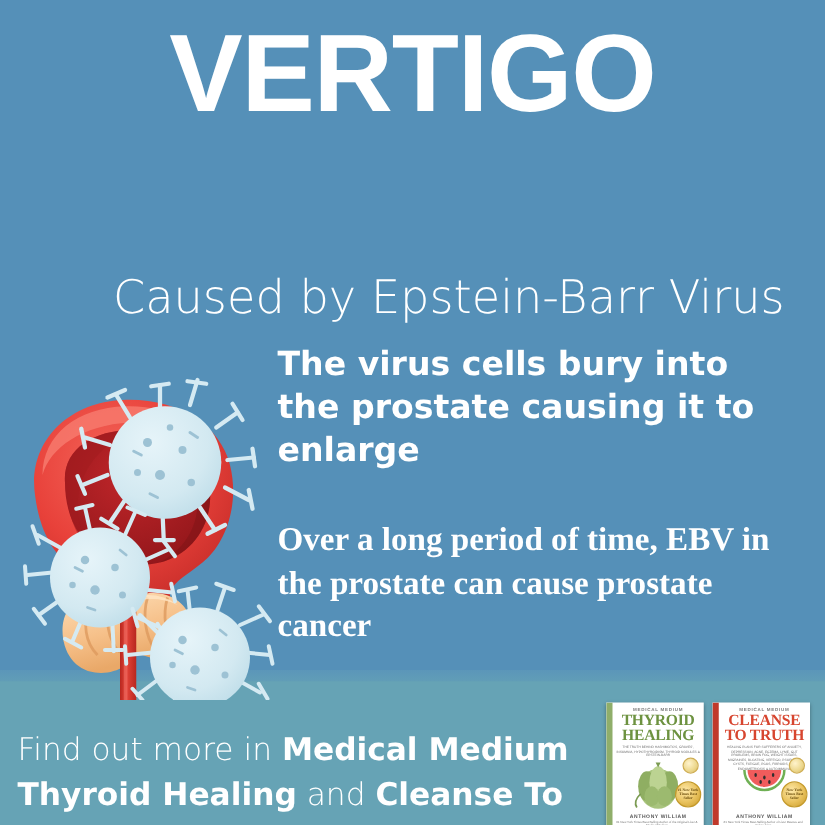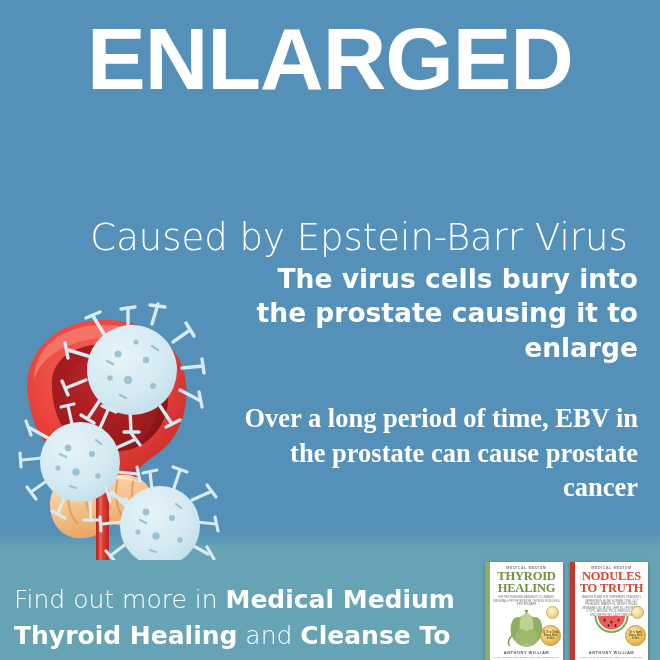--- a/index.html
+++ b/index.html
@@ -35,22 +35,22 @@
   .subhead{
     position:absolute;left:0;top:218px;width:660px;
     text-align:center;color:#ffffff;
     font-weight:300;font-size:37px;line-height:1.1;
     font-family:"DejaVu Sans", sans-serif;
     margin-left:29px;
   }
 
   
   .body-col{
-    position:absolute;left:222px;top:262px;width:416px;
-    text-align:right;color:#ffffff;
+    position:absolute;left:222px;top:275px;width:416px;
+    text-align:left;color:#ffffff;
   }
   .para{
     font-weight:bold;font-size:26.5px;line-height:1.30;
     margin:0 0 0 0;
     font-family:"DejaVu Sans", sans-serif;
   }
   .para.second{margin-top:36px;font-family:Liberation Serif, serif;}
 
   
   .footer{
@@ -134,21 +134,21 @@
 </style>
 </head>
 <body>
 
 <div id="poster">
 
   <div class="band-blend"></div>
   <div class="band-bottom"></div>
 
   <div class="headline">
-    <div>ENLARGED</div>
+    <div>VERTIGO</div>
   </div>
 
   <div class="subhead">Caused by Epstein-Barr Virus</div>
 
   <div class="illus">
     <svg width="232" height="292" viewBox="0 0 232 292" xmlns="http://www.w3.org/2000/svg">
       <defs>
         <radialGradient id="bladderG" cx="40%" cy="32%" r="78%">
           <stop offset="0%" stop-color="#f4655a"></stop>
           <stop offset="55%" stop-color="#e8413a"></stop>
@@ -363,21 +363,21 @@
       <div class="seal">#1 New York Times Best Seller</div>
       <div class="bk-author">ANTHONY WILLIAM</div>
       <div class="bk-blurb">#1 New York Times Best-Selling Author of the Original Liver &amp; Medical Medium</div>
       <div class="bk-foreword">FOREWORD BY PRUDENCE HALL, M.D.</div>
     </div>
 
     <div class="book b2">
       <div class="spine"></div>
       <div class="inner">
         <div class="bk-brand">MEDICAL MEDIUM</div>
-        <div class="bk-title">NODULES</div>
+        <div class="bk-title">CLEANSE</div>
         <div class="bk-title">TO TRUTH</div>
         <div class="bk-sub">HEALING PLANS FOR SUFFERERS OF ANXIETY, DEPRESSION, ACNE, ECZEMA, LYME, GUT PROBLEMS, BRAIN FOG, WEIGHT ISSUES, MIGRAINES, BLOATING, VERTIGO, PSORIASIS, CYSTS, FATIGUE, PCOS, FIBROIDS, UTI, ENDOMETRIOSIS &amp; AUTOIMMUNE</div>
       </div>
       <div class="bk-art">
         <svg width="73" height="40" viewBox="0 0 73 40">
           <g transform="translate(36.5,8)">
             <path d="M-17,0 A17,17 0 0 0 17,0 Z" fill="#6fb054"></path>
             <path d="M-15,0 A15,15 0 0 0 15,0 Z" fill="#fdfdfa"></path>
             <path d="M-13.5,0 A13.5,13.5 0 0 0 13.5,0 Z" fill="#f05c5c"></path>
             <g fill="#2f2f2f">

